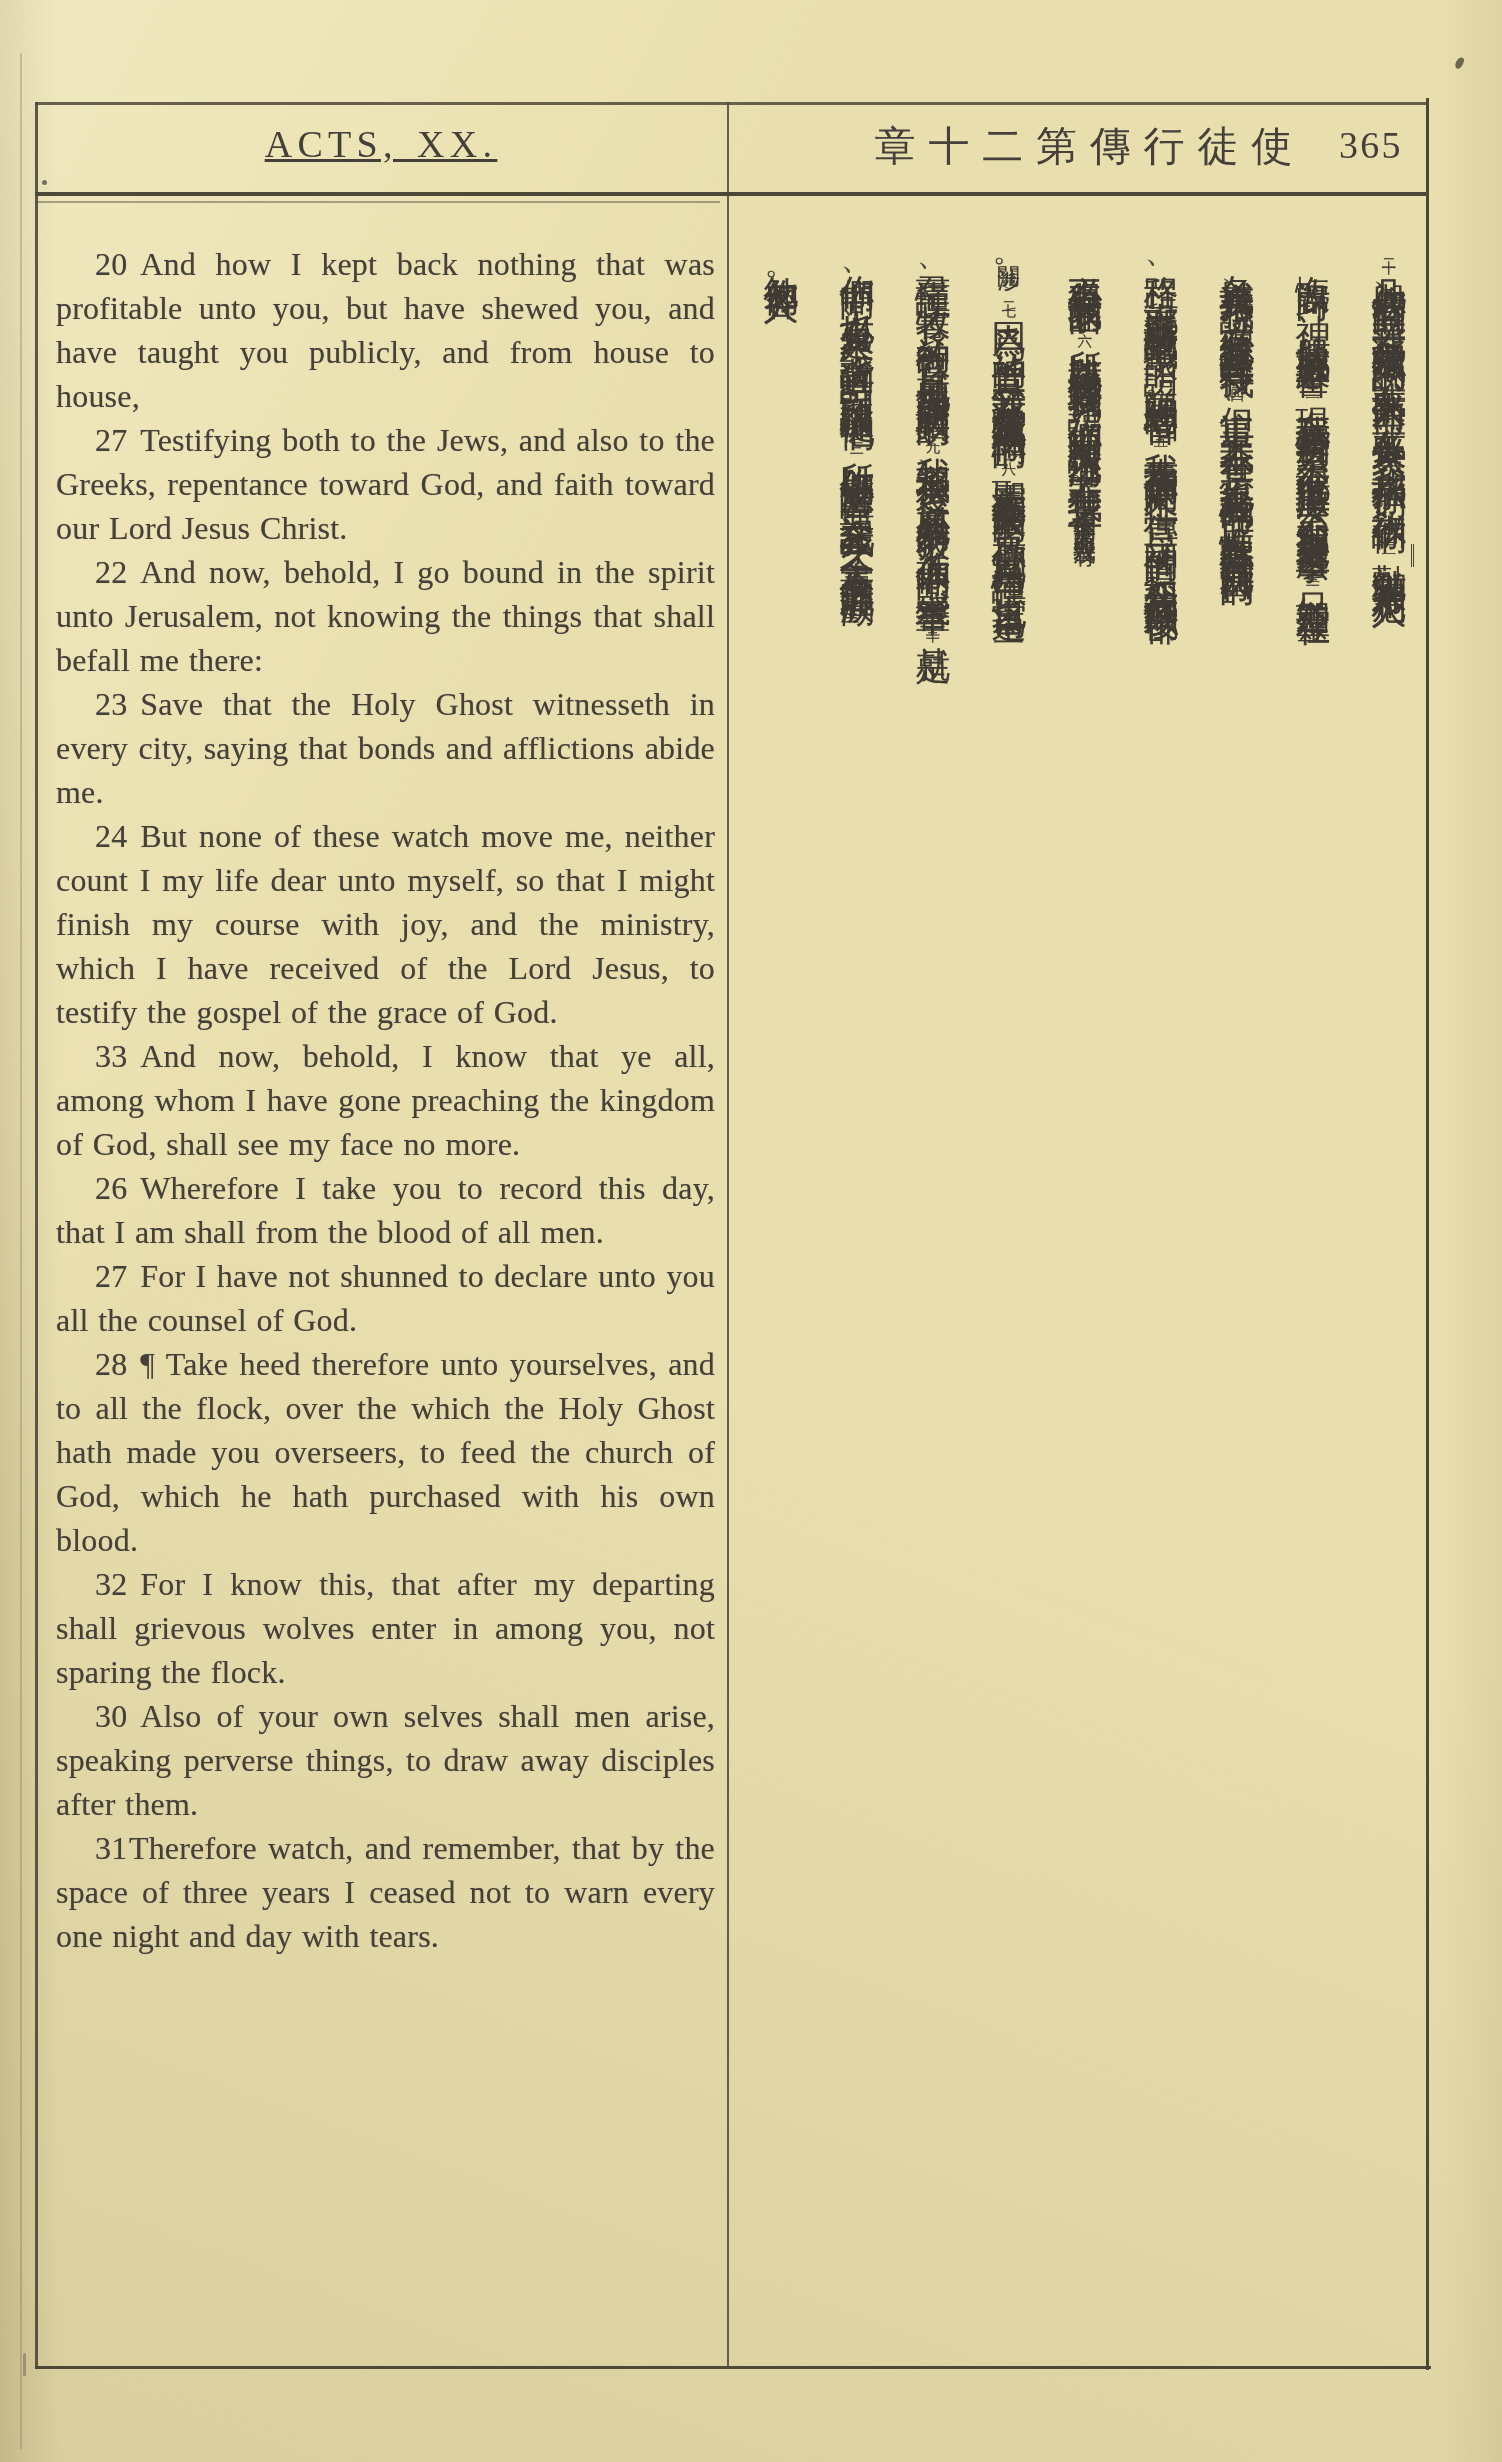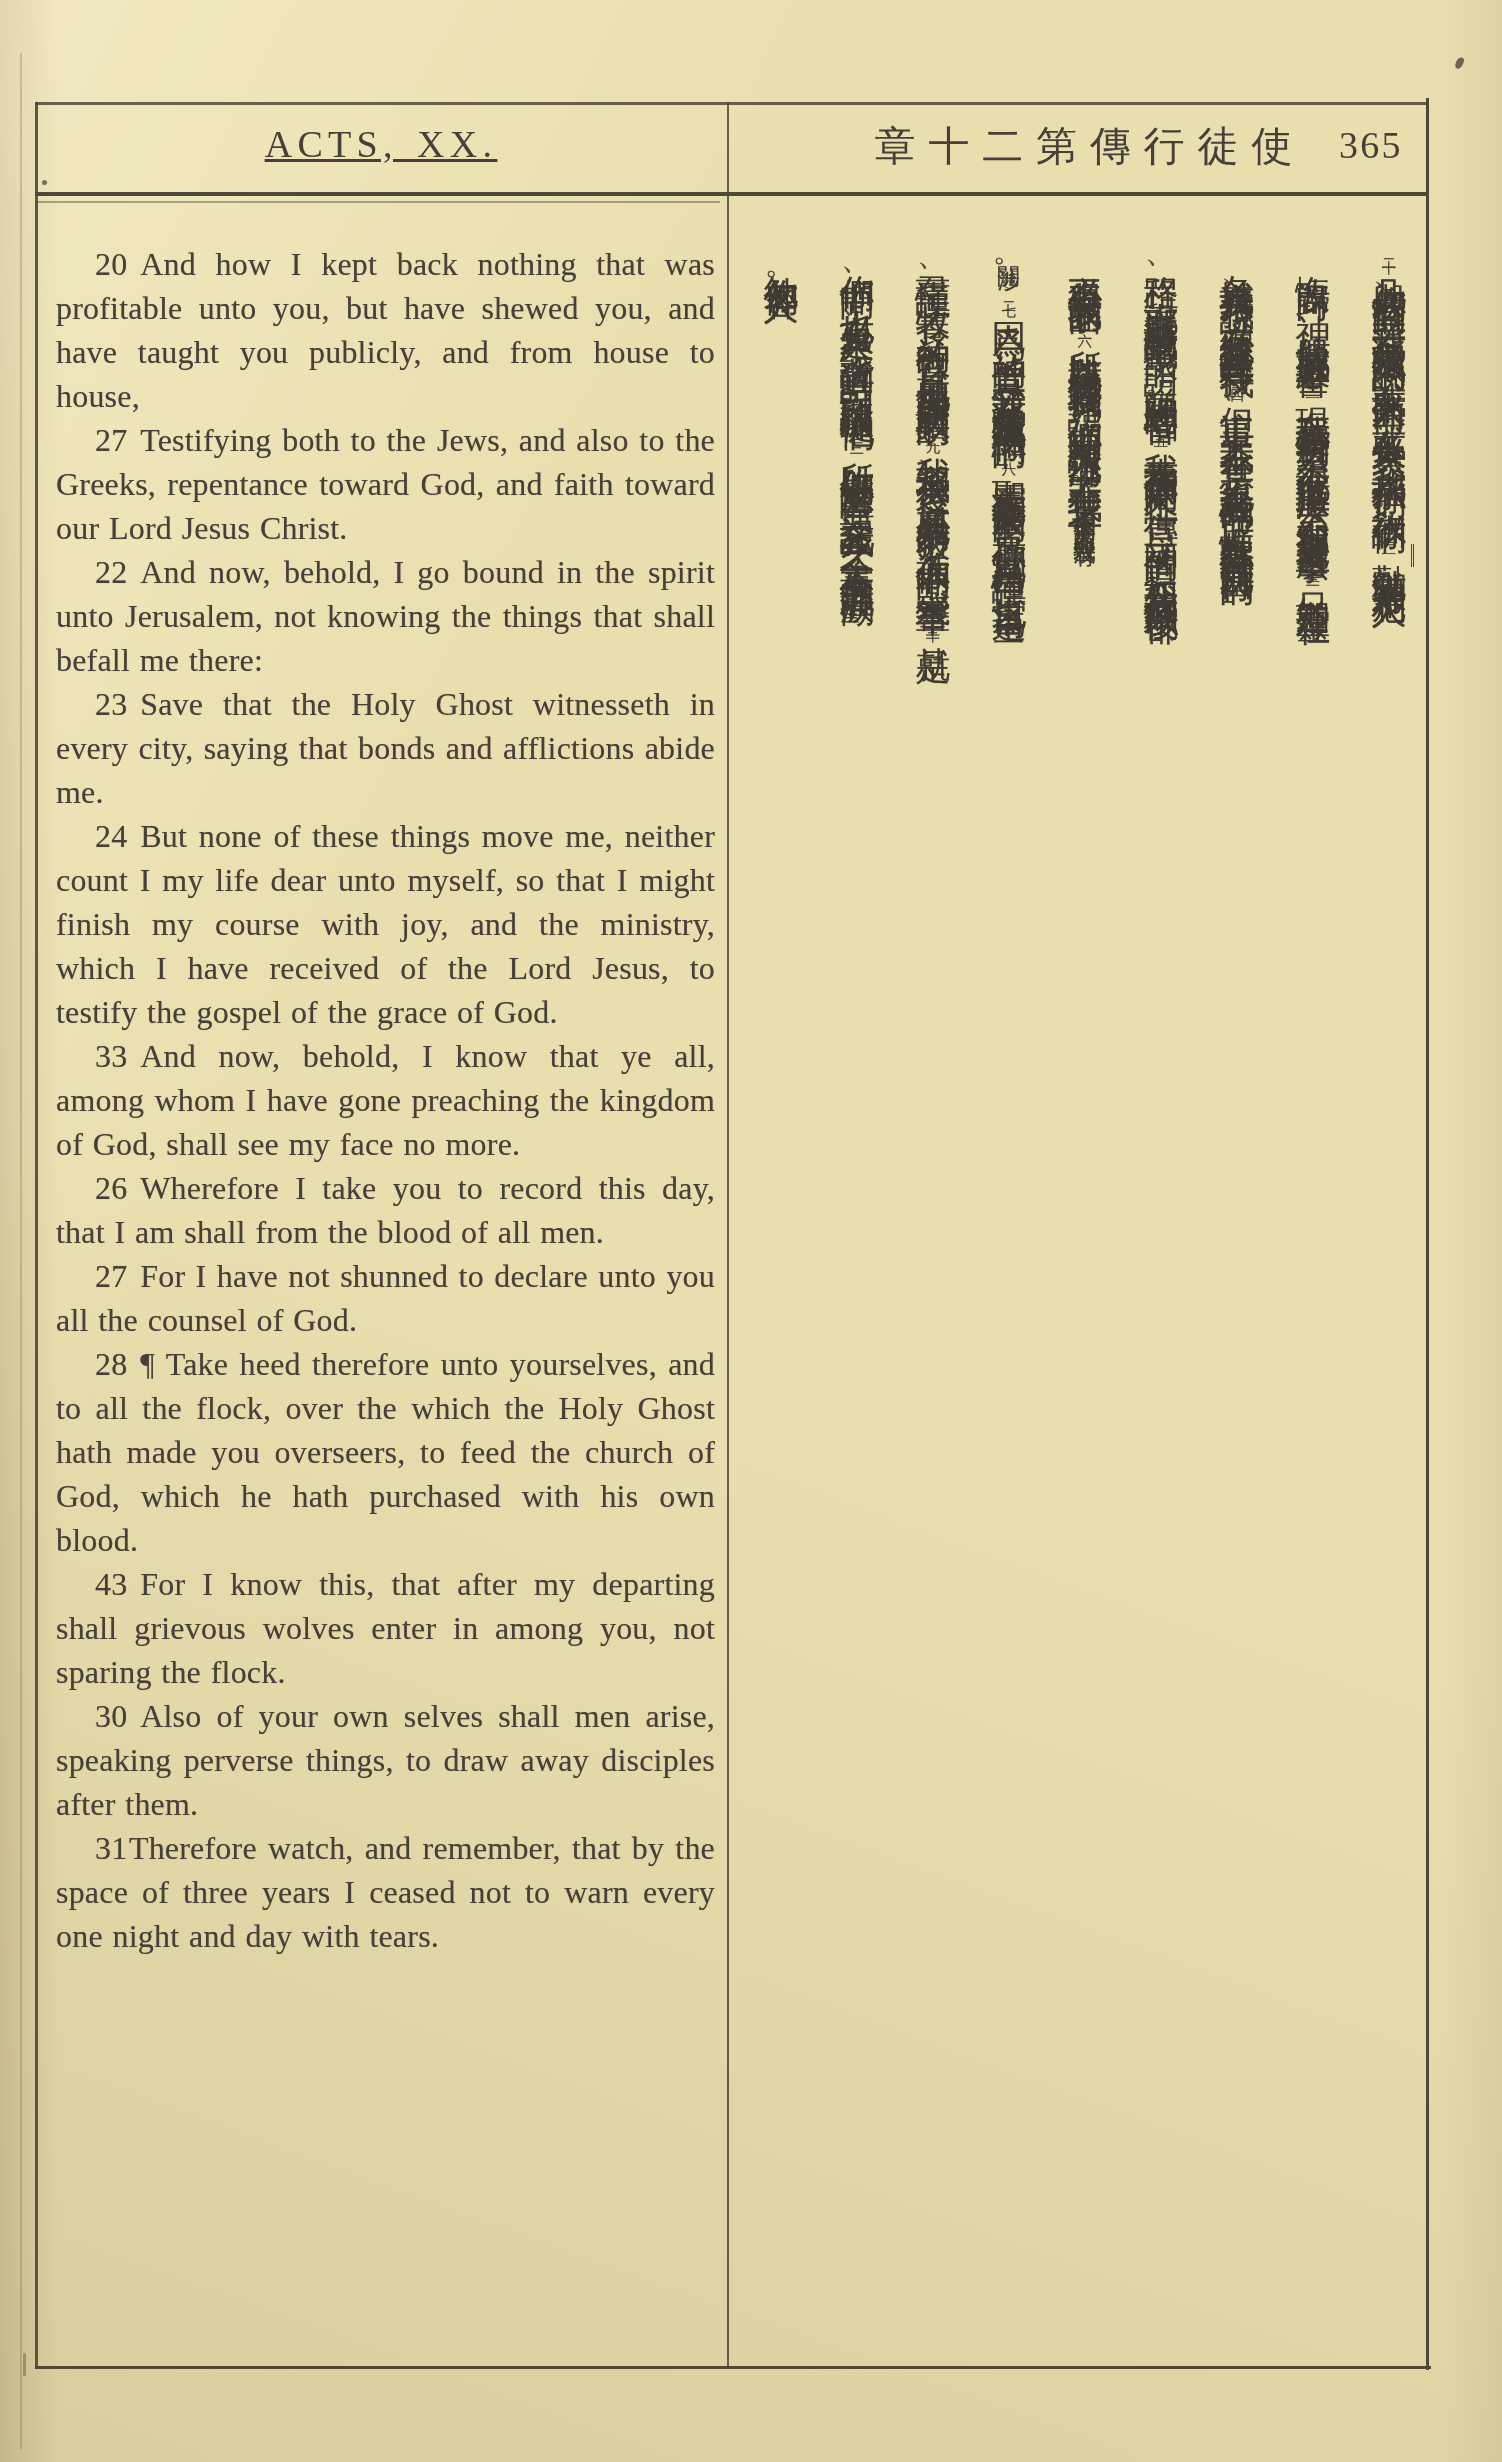--- a/index.html
+++ b/index.html
@@ -110,26 +110,26 @@
 
   <div class="hdr-left">ACTS, XX.</div>
   <div class="hdr-right">章十二第傳行徒使</div>
   <div class="pageno">365</div>
 
   <div class="english">
       <p class="verse"><span class="vnum">20</span><span class="it">And</span><span> how I kept back nothing that was profitable </span><span class="it">unto you</span><span>, but have shewed you, and have taught you publicly, and from house to house,</span></p>
       <p class="verse"><span class="vnum">27</span><span>Testifying both to the Jews, and also to the Greeks, repentance toward God, and faith toward our Lord Jesus Christ.</span></p>
       <p class="verse"><span class="vnum">22</span><span>And now, behold, I go bound in the spirit unto Jerusalem, not knowing the things that shall befall me there:</span></p>
       <p class="verse"><span class="vnum">23</span><span>Save that the Holy Ghost witnesseth in every city, saying that bonds and afflictions abide me.</span></p>
-      <p class="verse"><span class="vnum">24</span><span>But none of these things move me, neither count I my life dear unto myself, so that I might finish my course with joy, and the ministry, which I have received of the Lord Jesus, to testify the gospel of the grace of God.</span></p>
+      <p class="verse"><span class="vnum">24</span><span>But none of these watch move me, neither count I my life dear unto myself, so that I might finish my course with joy, and the ministry, which I have received of the Lord Jesus, to testify the gospel of the grace of God.</span></p>
       <p class="verse"><span class="vnum">33</span><span>And now, behold, I know that ye all, among whom I have gone preaching the kingdom of God, shall see my face no more.</span></p>
       <p class="verse"><span class="vnum">26</span><span>Wherefore I take you to record this day, that I </span><span class="it">am</span><span> shall from the blood of all </span><span class="it">men</span><span>.</span></p>
       <p class="verse"><span class="vnum">27</span><span>For I have not shunned to declare unto you all the counsel of God.</span></p>
       <p class="verse"><span class="vnum">28</span><span>¶ Take heed therefore unto yourselves, and to all the flock, over the which the Holy Ghost hath made you overseers, to feed the church of God, which he hath purchased with his own blood.</span></p>
-      <p class="verse"><span class="vnum">43</span><span>For I know this, that after my departing shall grievous wolves enter in among you, not sparing the flock.</span></p>
+      <p class="verse"><span class="vnum">32</span><span>For I know this, that after my departing shall grievous wolves enter in among you, not sparing the flock.</span></p>
       <p class="verse"><span class="vnum">30</span><span>Also of your own selves shall men arise, speaking perverse things, to draw away disciples after them.</span></p>
       <p class="verse tight"><span class="vnum">31</span><span>Therefore watch, and remember, that by the space of three years I ceased not to warn every one night and day with tears.</span></p>
     </div>
   <div class="chinese">
       <div class="ccol"><span class="cmark">二十</span><span class="cchar">凡與你們有益的</span><span class="cpunct">、</span><span class="cchar">我沒有一樣隱藏不說的</span><span class="cpunct">、</span><span class="cchar">或在衆人面前</span><span class="cpunct">、</span><span class="cchar">或在各人家裏</span><span class="cpunct">、</span><span class="cchar">我都指示你們</span><span class="cpunct">、</span><span class="cchar">敎訓你們</span><span class="cpunct">。</span><span class="cmark">○二一</span><span class="cchar">勸勉</span><span class="cchar u2">猶太人</span><span class="cchar u2">希利尼</span><span class="cchar">人</span></div>
       <div class="ccol"><span class="cchar">悔改歸向</span><span class="csp"></span><span class="cchar">神</span><span class="cpunct">、</span><span class="cchar">信服我主耶穌基督</span><span class="cpunct">。</span><span class="cmark">○二二</span><span class="cchar">現在我心裏有所拘繫</span><span class="cpunct">、</span><span class="cchar">不得不往耶路撒冷去</span><span class="cpunct">、</span><span class="cchar">不知在那裏遇見甚麼事</span><span class="cpunct">、</span><span class="cmark">○二三</span><span class="cchar">只知道聖靈在</span></div>
       <div class="ccol"><span class="cchar">各城裏指示我說</span><span class="cpunct">、</span><span class="cchar">必有縲絏並許多患難等待我</span><span class="cpunct">。</span><span class="cmark">○二四</span><span class="cchar">但這事</span><span class="cpunct">、</span><span class="cchar">我全不在意</span><span class="cpunct">、</span><span class="cchar">也不看重我的性命</span><span class="cpunct">、</span><span class="cchar">惟想歡歡喜喜的行完所當行的</span></div>
       <div class="ccol"><span class="cchar">路程</span><span class="cpunct">、</span><span class="cchar">盡主耶穌所託我的職事</span><span class="cpunct">、</span><span class="cchar">證明</span><span class="csp"></span><span class="cchar">神賜恩的福音</span><span class="cpunct">。</span><span class="cmark">○二五</span><span class="cchar">我素常在你們中間來往</span><span class="cpunct">、</span><span class="cchar">宣傳</span><span class="csp"></span><span class="cchar">神國的道</span><span class="cpunct">、</span><span class="cchar">如今我知道你們以後都</span></div>
       <div class="ccol"><span class="cchar">必不得再見我的面了</span><span class="cpunct">。</span><span class="cmark">○二六</span><span class="cchar">所以我今日叫你們爲我作見證</span><span class="cpunct">、</span><span class="cchar">你們中間無論何人沉淪</span><span class="cpunct">、</span><span class="cchar">罪不在我身上</span><span class="cpunct">。</span><span class="cwarichu">原文作你們衆人的血與我沒有</span></div>
       <div class="ccol"><span class="cwarichu">關涉</span><span class="cpunct">。</span><span class="cmark">○二七</span><span class="cchar">因爲</span><span class="csp"></span><span class="cchar">神的旨意</span><span class="cpunct">、</span><span class="cchar">我並沒有一樣隱藏不傳給你們的</span><span class="cpunct">。</span><span class="cmark">○二八</span><span class="cchar">聖靈立你們作全羣的監督</span><span class="cpunct">、</span><span class="cchar">你們就當爲自己謹愼</span><span class="cpunct">、</span><span class="cchar">也當爲這全</span></div>

